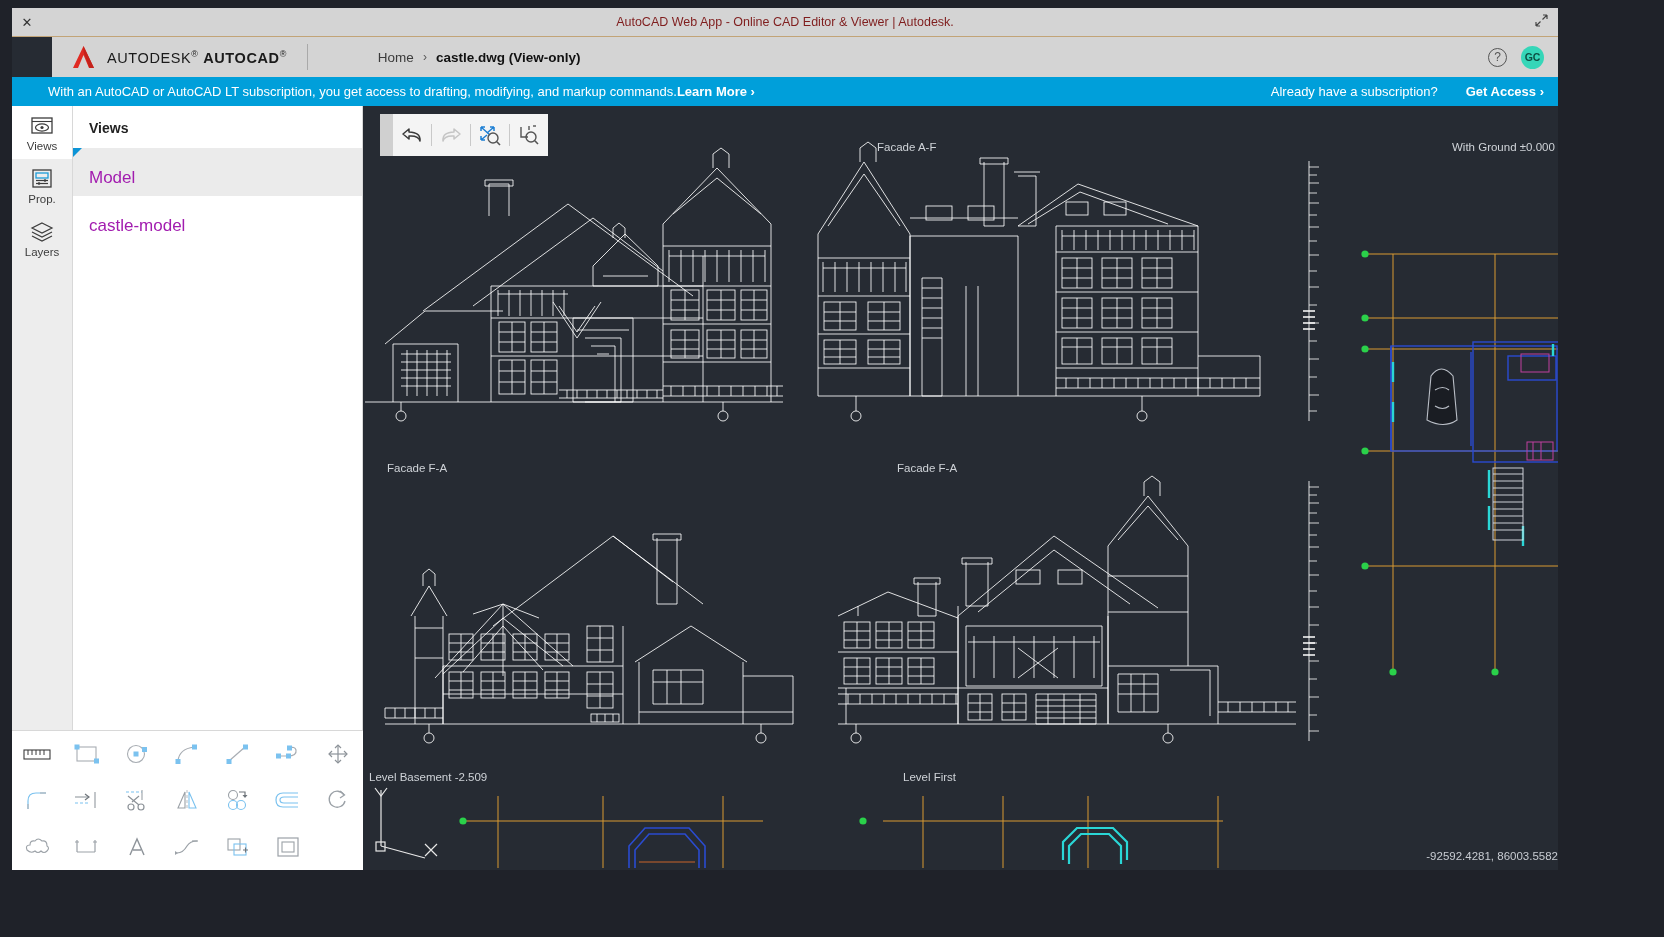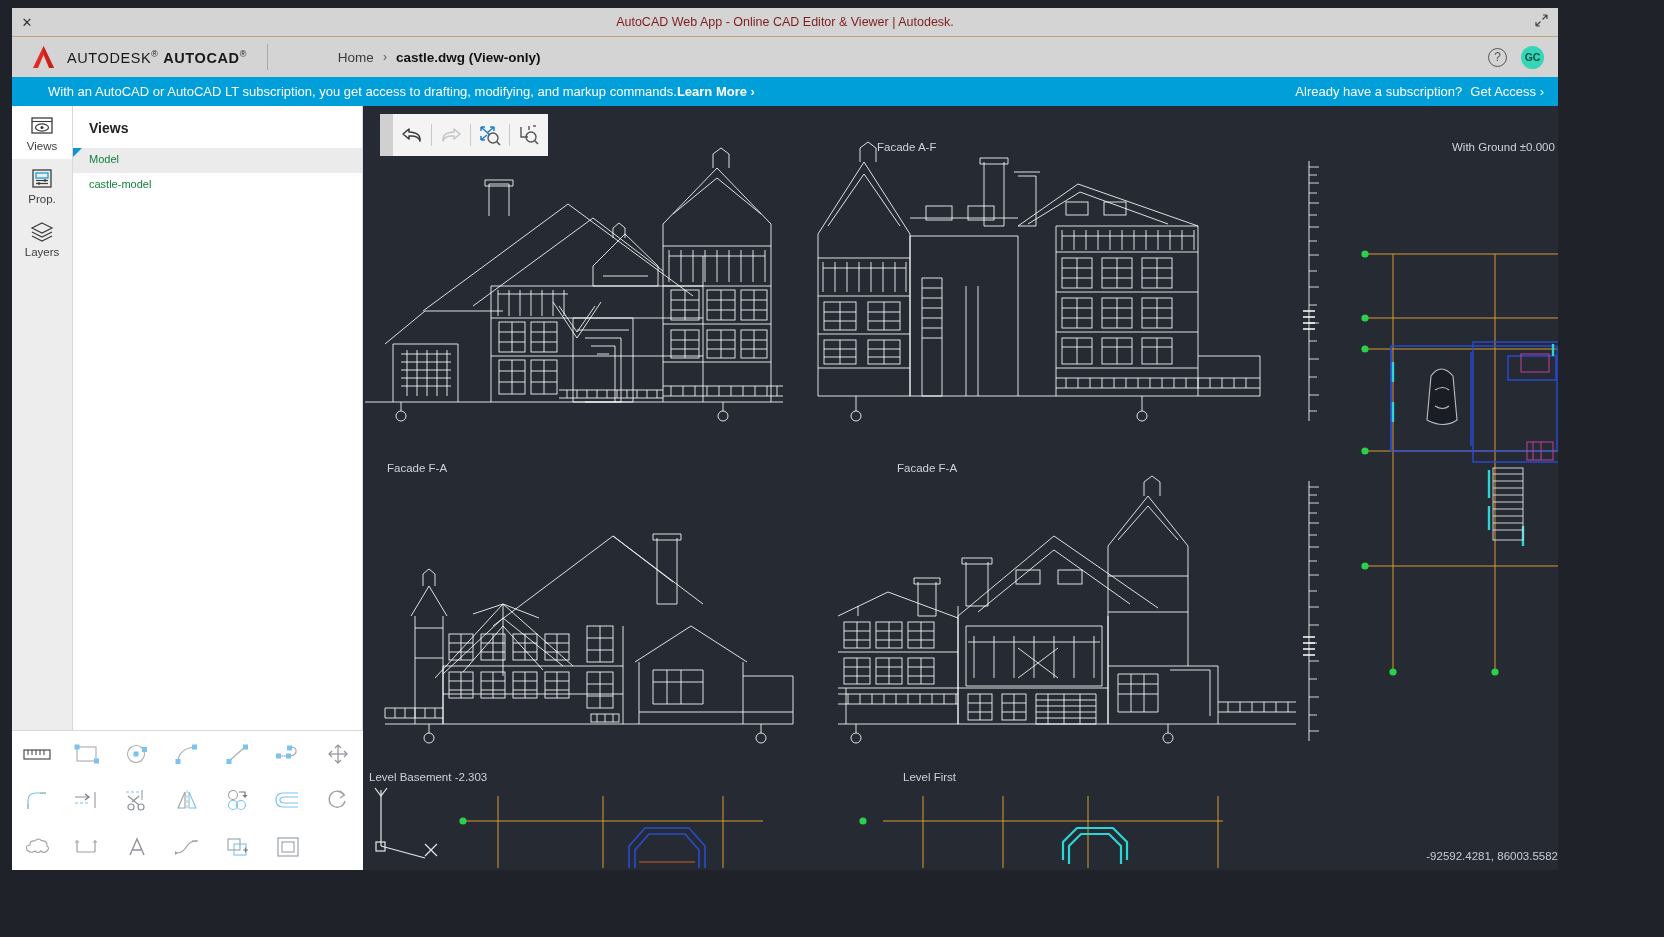--- a/index.html
+++ b/index.html
@@ -30,20 +30,21 @@
     position: absolute; left: 0; right: 0; text-align: center;
     font-size: 12.5px; color: #7f1d1d;
   }
   .titlebar .tb-expand {
     position: absolute; right: 10px; font-size: 13px; color: #444; cursor: pointer;
   }
   
   .appbar {
     height: 40px; background: #d4d4d4; display: flex; align-items: center;
     position: relative;
+    margin-left: 40px;
   }
   .brand { display: flex; align-items: center; padding-left: 18px; gap: 9px; }
   .brand svg { display: block; }
   .brand-text { font-size: 14.5px; letter-spacing: .6px; color: #1a1a1a; }
   .brand-text b { font-weight: 700; }
   .divider-v { width: 1px; height: 26px; background: #a9a9a9; margin: 0 22px 0 20px; }
   .crumbs { display: flex; align-items: center; gap: 9px; font-size: 13.5px; }
   .crumbs .c-home { color: #3b3b3b; cursor: pointer; padding-left: 48px; }
   .crumbs .c-sep { color: #5a5a5a; font-size: 12px; }
   .crumbs .c-file { color: #111; font-weight: 700; }
@@ -58,41 +59,41 @@
     color: #0c4f43; font-size: 10.5px; font-weight: 700;
     display: flex; align-items: center; justify-content: center; cursor: pointer;
   }
   
   .promo {
     height: 29px; background: #009fda; display: flex; align-items: center;
     padding: 0 14px 0 36px; color: #fff; font-size: 13px; position: relative;
   }
   .promo .p-learn { font-weight: 700; cursor: pointer; }
   .promo-right { position: absolute; right: 14px; display: flex; gap: 8px; font-size: 13px; }
-  .promo-right .pr-get { font-weight: 400; cursor: pointer; }
+  .promo-right .pr-get { font-weight: 700; cursor: pointer; margin-left: 20px; }
   
   .body { display: flex; height: 762px; }
   
   .rail {
     width: 61px; background: #ededed; display: flex; flex-direction: column;
     align-items: stretch; position: relative; border-right: 1px solid #d8d8d8;
   }
   .rail-item {
     padding: 9px 0 7px; display: flex; flex-direction: column; align-items: center;
     gap: 3px; cursor: pointer;
   }
   .rail-item.active { background: #fff; }
   .rail-item .rl { font-size: 11.5px; color: #3c3c3c; }
   .rail-spacer { flex: 1; }
   
   .panel { width: 290px; background: #fff; border-right: 1px solid #d8d8d8; }
   .panel-title { font-size: 14px; font-weight: 700; color: #222; padding: 14px 0 12px 16px; }
   .view-item {
-    position: relative; font-size: 11px; color: #15803d;
-    padding: 5px 0 8px 16px; cursor: pointer;
+    position: relative; font-size: 17px; color: #a21caf;
+    padding: 20px 0 8px 16px; cursor: pointer;
   }
   .view-item.selected { background: #ebebeb; }
   .view-item.selected::before {
     content: ""; position: absolute; left: 0; top: 0;
     border-top: 9px solid #0d94d6; border-right: 9px solid transparent;
   }
   
   .toolpanel {
     position: absolute; left: 0; bottom: 0; width: 351px; height: 140px;
     background: #fff; border-top: 1px solid #d8d8d8;
@@ -260,21 +261,21 @@
             <circle cx="15" cy="13" r="5" fill="none" stroke="#545454" stroke-width="1.4"></circle>
             <line x1="18.8" y1="16.8" x2="22" y2="20" stroke="#545454" stroke-width="1.6"></line>
           </svg>
         </div>
       </div>
 
       <div class="dlabel" style="left:514px;top:35px">Facade A-F</div>
       <div class="dlabel" style="left:1089px;top:35px">With Ground ±0.000</div>
       <div class="dlabel" style="left:24px;top:356px">Facade F-A</div>
       <div class="dlabel" style="left:534px;top:356px">Facade F-A</div>
-      <div class="dlabel" style="left:6px;top:665px">Level Basement -2.303</div>
+      <div class="dlabel" style="left:6px;top:665px">Level Basement -2.509</div>
       <div class="dlabel" style="left:540px;top:665px">Level First</div>
 
       <svg class="draw" width="1195" height="762" viewBox="0 0 1195 762" aria-hidden="true">
         <g stroke="#ffffff" fill="none" stroke-width="0.85">
 
           <g transform="translate(0,0)">
             <line x1="2" y1="296" x2="420" y2="296"></line>
             <path d="M30 296 L30 238 L95 238 L95 296"></path>
             <path d="M22 238 L62 205 L140 205"></path>
 

